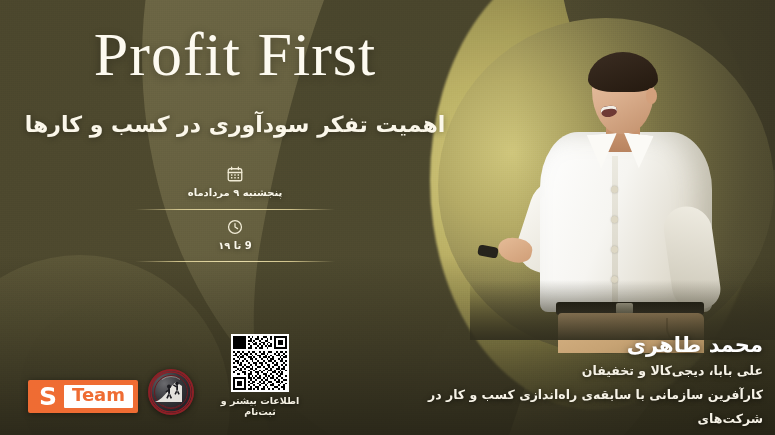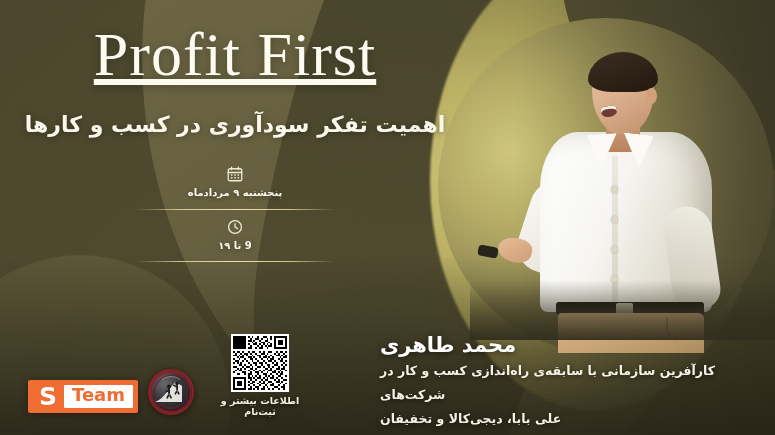--- a/index.html
+++ b/index.html
@@ -123,21 +123,20 @@
 
   .title {
     position:absolute;
     left:0; right:0; top:22px;
     font-family:"Liberation Serif","DejaVu Serif",serif;
     font-size:62px;
     line-height:1.04;
     color:#fdfaf0;
     letter-spacing:1px;
     text-shadow:0 2px 10px rgba(0,0,0,.30);
-    text-decoration:underline;
   }
 
   .subtitle {
     position:absolute;
     left:0; right:0; top:112px;
     direction:rtl;
     font-family:"DejaVu Sans", sans-serif;
     font-size:22px;
     font-weight:bold;
     color:#fbf7ea;
@@ -286,25 +285,25 @@
     border-radius:0 0 0 14px;
   }
   .photo-fade {
     position:absolute; left:0; bottom:0; width:305px; height:60px;
     background:linear-gradient(to top, rgba(49,46,30,.95), rgba(49,46,30,0));
   }
 
   
   .speaker {
     position:absolute;
-    left:380px; top:332px;
+    left:368px; top:332px;
     width:395px;
     z-index:7;
     direction:rtl;
-    text-align:left;
+    text-align:right;
   }
   .speaker-name {
     font-family:"DejaVu Sans", sans-serif;
     font-size:21px;
     font-weight:bold;
     color:#ffffff;
     text-shadow:0 1px 6px rgba(0,0,0,.6);
     line-height:1.3;
   }
   .speaker-desc {
@@ -455,22 +454,22 @@
       </div>
 
       <div class="divider"></div>
 
 
     </div>
   </div>
 
   <div class="speaker">
     <div class="speaker-name">محمد طاهری</div>
+    <div class="speaker-desc">علی بابا، دیجی‌کالا و تخفیفان</div>
     <div class="speaker-desc">کارآفرین سازمانی با سابقه‌ی راه‌اندازی کسب و کار در شرکت‌های</div>
-    <div class="speaker-desc">علی بابا، دیجی‌کالا و تخفیفان</div>
   </div>
 
   <div class="footer">
 
     <div class="steam-logo">
       <span class="steam-s">S</span>
       <span class="steam-team">Team</span>
     </div>
 
     <div class="badge-logo">

